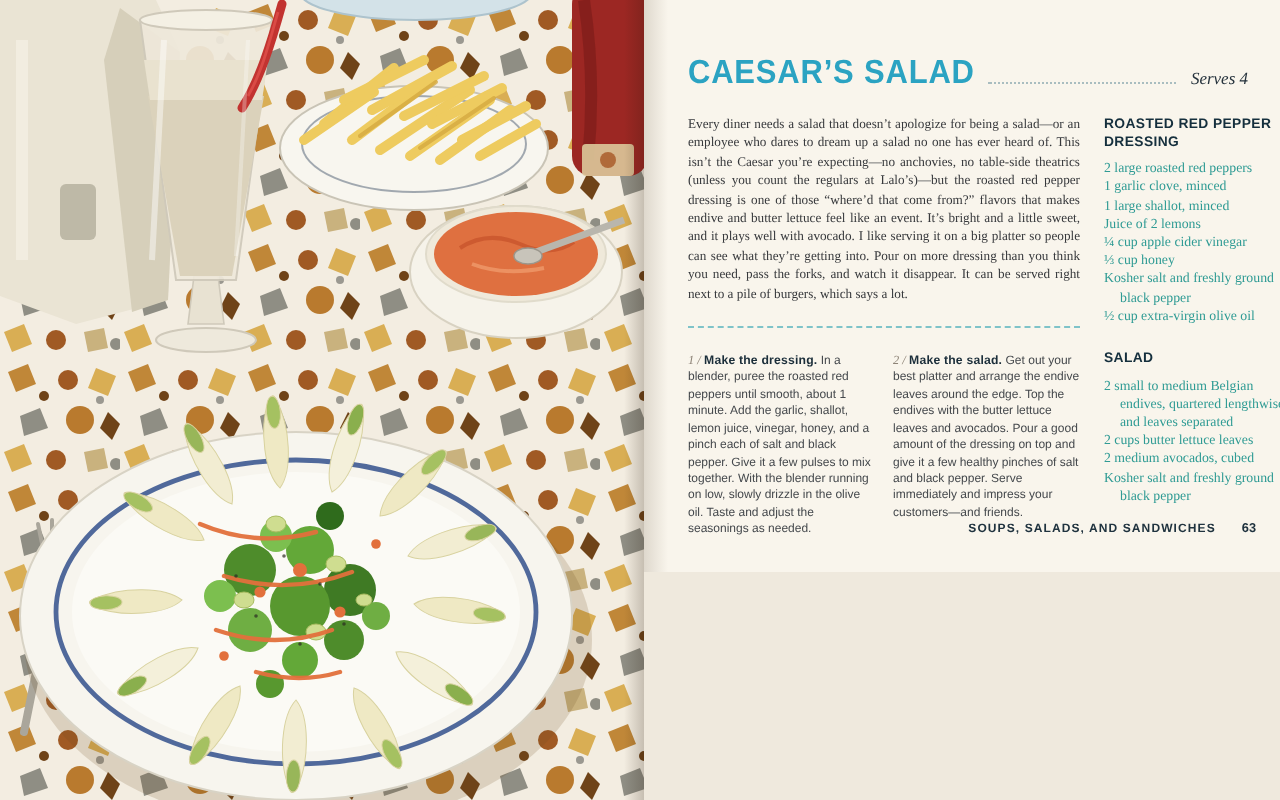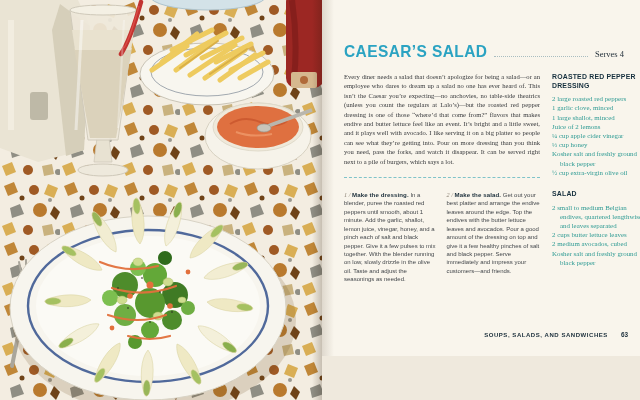--- a/index.html
+++ b/index.html
@@ -4,30 +4,30 @@
 <style>
   html,body{margin:0;padding:0;}
   body{width:640px;height:400px;overflow:hidden;display:flex;background:#efe9dd;
        font-family:"Liberation Sans",sans-serif;}
   
   .page-left{width:322px;height:400px;position:relative;flex:none;}
   .page-left svg{display:block;}
   .page-left::after{content:"";position:absolute;top:0;right:0;bottom:0;width:10px;
        background:linear-gradient(to left,rgba(40,25,10,.22),rgba(40,25,10,0));pointer-events:none;}
   
-  .page-right{width:318px;height:356px;flex:none;background:#f9f5ec;position:relative;
-       box-sizing:border-box;padding:44px 8px 0 22px;}
+  .page-right{width:318px;height:286px;flex:none;background:#f9f5ec;position:relative;
+       box-sizing:border-box;padding:30px 8px 0 22px;}
   .page-right::before{content:"";position:absolute;left:0;top:0;bottom:0;width:12px;
        background:linear-gradient(to right,rgba(60,40,15,.14),rgba(60,40,15,0));pointer-events:none;}
   .title-row{display:flex;align-items:baseline;margin-right:8px;}
   h1.recipe-title{margin:0;font-size:15.5px;line-height:16px;font-weight:800;
        letter-spacing:.4px;color:#2ba3c2;font-family:"Liberation Sans",sans-serif;
        transform:scaleY(1.08);transform-origin:left bottom;white-space:nowrap;}
   .leader{flex:1;border-bottom:1.6px dotted #a9bdc0;margin:0 7px 3px 7px;height:1px;}
-  .serves{font-family:"Liberation Serif",serif;font-size:8.5px;
+  .serves{font-family:"Liberation Serif",serif;font-style:italic;font-size:8.5px;
        color:#25323c;white-space:nowrap;}
   .content{display:flex;margin-top:12px;}
   .main-col{width:196px;flex:none;}
   p.intro{margin:0;font-family:"Liberation Serif",serif;font-size:6.6px;line-height:9.4px;
        color:#37393c;text-align:justify;}
   hr.divider{border:none;border-top:1.2px dashed #7fc3c9;margin:11px 0 13px 0;}
   .steps{display:flex;gap:9px;}
   .step{flex:1;}
   .step p{margin:0;font-size:6px;line-height:8.4px;color:#44484c;}
   .step .num{font-family:"Liberation Serif",serif;font-style:italic;color:#8d8376;font-size:6.2px;}

